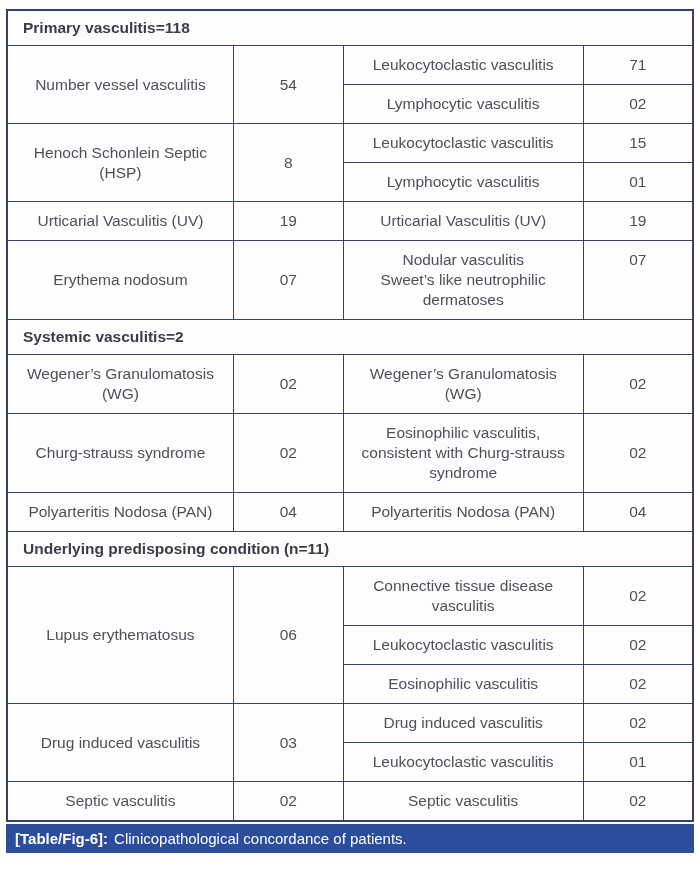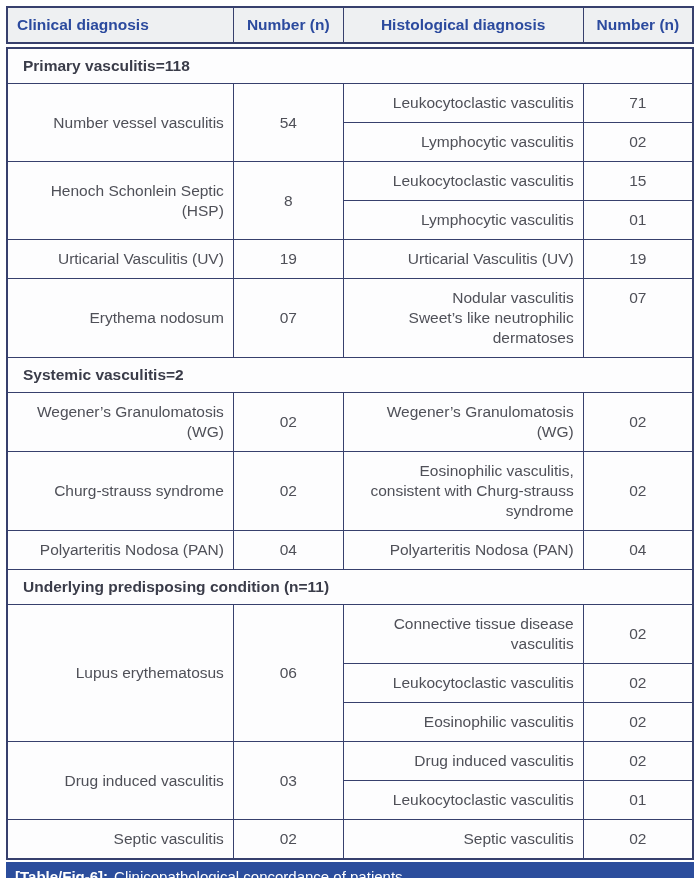--- a/index.html
+++ b/index.html
@@ -51,56 +51,40 @@
     padding: 9px;
     vertical-align: middle;
     overflow: hidden;
   }
   tr.section td {
     font-weight: bold;
     color: #3a3c49;
     padding: 7px 15px;
   }
   td.c2, td.c4 { text-align: center; margin-left: 36px; }
-  td.c1, td.c3 { text-align: right; }
+  td.c1, td.c3 { text-align: center; }
   td.c3 { white-space: pre-line; }
   td.top-align { vertical-align: top; }
   
   .caption {
     background: #2b4d9c;
     color: #ffffff;
     font-size: 15px;
     line-height: 17px;
     padding: 6px 9px;
     display: flex;
     align-items: center;
   }
   .cap-tag { font-weight: bold; margin-right: 6px; white-space: nowrap; }
 </style>
 </head>
 <body>
 
 <div class="page">
 
-  <table class="hdr-table">
-    <colgroup>
-      <col style="width:33%">
-        <col style="width:16%">
-        <col style="width:35%">
-        <col style="width:16%">
-    </colgroup>
-    <tbody>
-        <tr>
-      <th class="first">Clinical diagnosis</th>
-      <th>Number (n)</th>
-      <th>Histological diagnosis</th>
-      <th>Number (n)</th>
-    </tr>
-  </tbody>
-    </table>
 
   <div class="gap3"></div>
 
   <table class="body-table">
     <colgroup>
       <col style="width:33%">
         <col style="width:16%">
         <col style="width:35%">
         <col style="width:16%">
     </colgroup>

